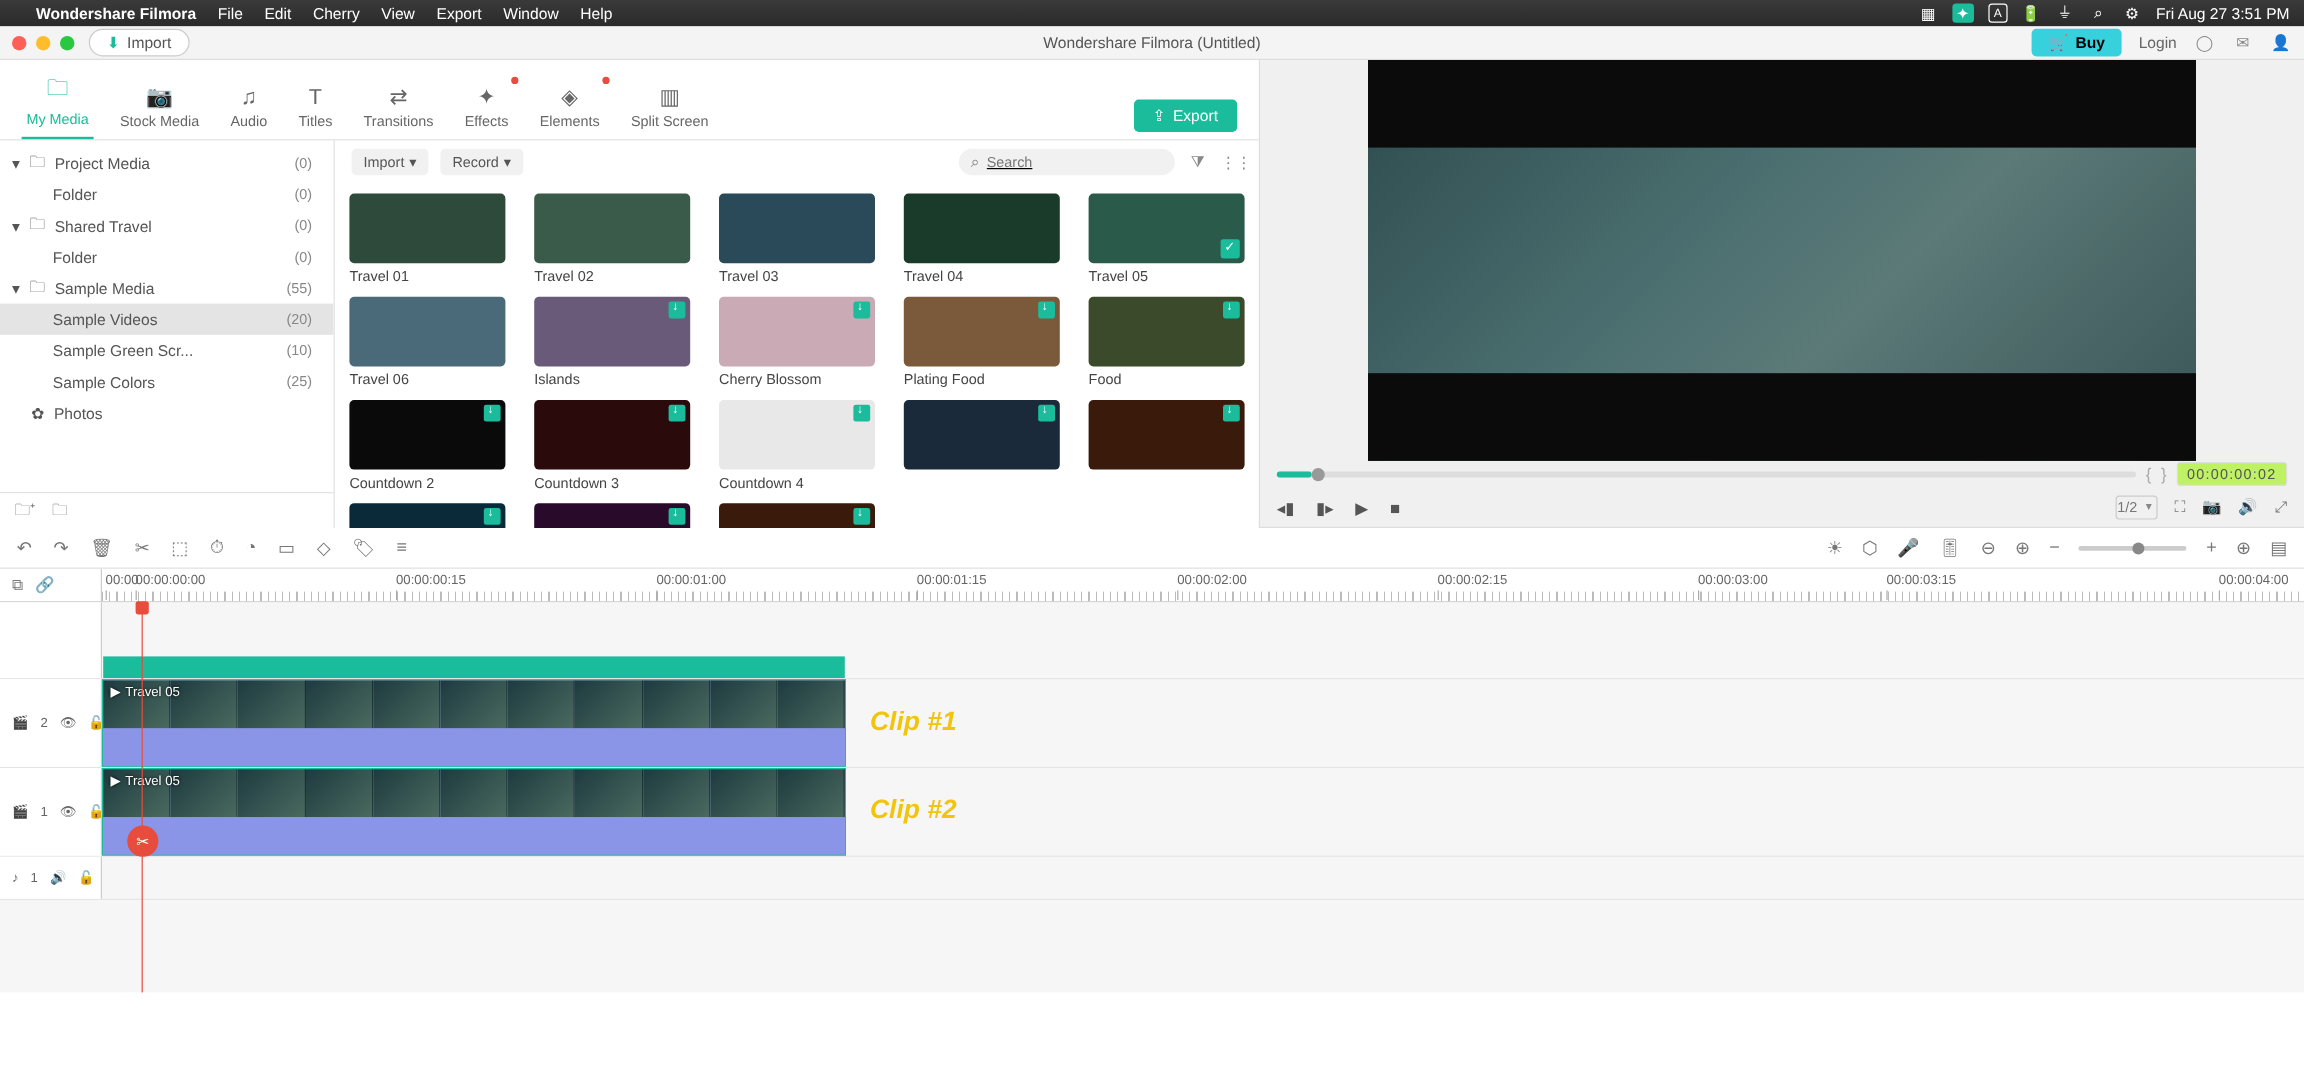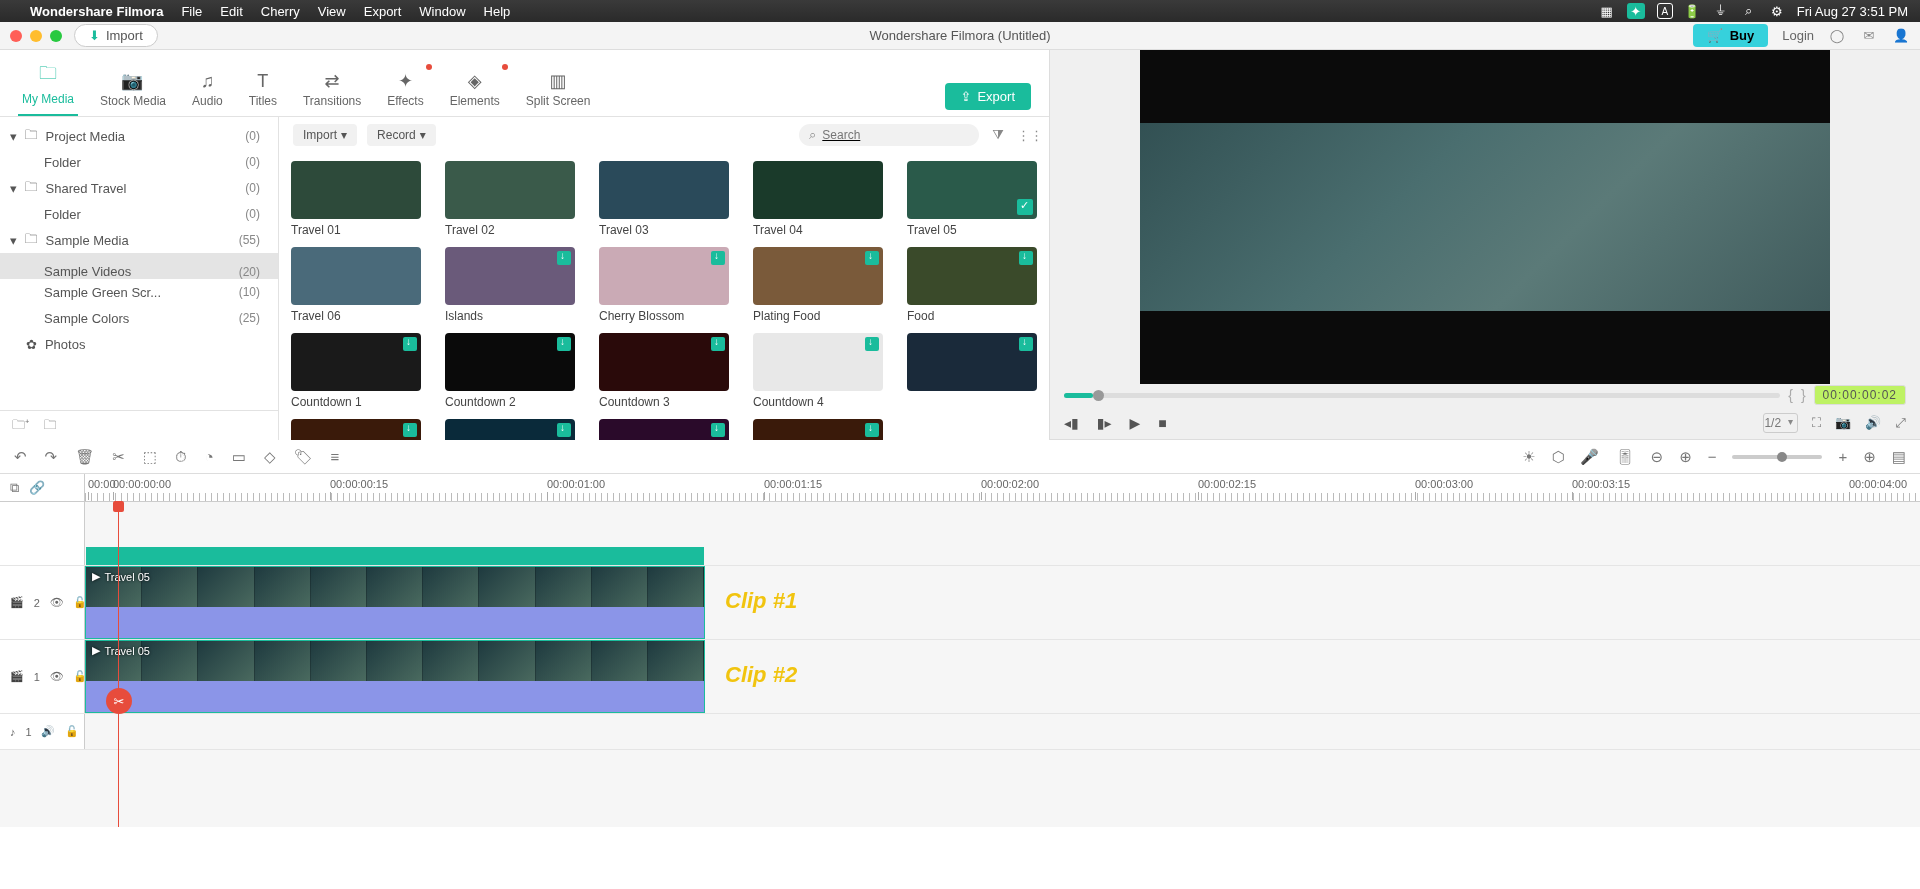--- a/index.html
+++ b/index.html
@@ -38,21 +38,21 @@
 .export-btn { margin-left:auto; background:#1abc9c; color:#fff; padding:6px 16px; border-radius:4px; display:flex; gap:6px; align-items:center; font-size:13px; margin-bottom:6px; }
 .badge { position:relative; }
 .badge::after { content:''; position:absolute; top:-2px; right:-4px; width:6px; height:6px; background:#e74c3c; border-radius:50%; }
 
 
 .media-body { display:flex; flex:1; overflow:hidden; }
 .sidebar { width:290px; border-right:1px solid #e2e2e2; padding-top:6px; color:#555; font-size:13px; overflow:hidden; position:relative; }
 .tree-row { display:flex; align-items:center; height:26px; padding-left:10px; gap:8px; }
 .tree-row.indent1 { padding-left:44px; }
 .tree-row .cnt { margin-left:auto; margin-right:18px; color:#888; font-size:12px; }
-.tree-row.selected { background:#e4e4e4;align-items:flex-end; }
+.tree-row.selected { background:#e4e4e4; }
 .sb-bottom { position:absolute; bottom:0; left:0; right:0; height:30px; border-top:1px solid #e2e2e2; display:flex; align-items:center; gap:14px; padding-left:12px; color:#777; }
 .collapse-handle { position:absolute; right:-9px; top:50%; width:9px; height:40px; background:#ddd; display:flex; align-items:center; justify-content:center; font-size:9px; color:#666; }
 
 .browser { flex:1; display:flex; flex-direction:column; position:relative; }
 .browser-toolbar { height:36px; display:flex; align-items:center; gap:10px; padding:0 14px; }
 .dd { padding:4px 10px; background:#f1f1f1; border-radius:4px; font-size:12px; color:#555; display:flex; gap:4px; align-items:center; }
 .spacer{flex:1;}
 .search { display:flex; align-items:center; gap:6px; background:#f1f1f1; border-radius:14px; padding:3px 10px; width:180px; color:#888; }
 .search input { border:none; background:transparent; outline:none; width:100%; font-size:12px;text-decoration:underline; }
 .tb-icon { color:#888; width:18px; text-align:center; }
@@ -321,26 +321,20 @@
               <div class="img" style="background:#7a5a3a">
                 <span class="dl-badge"></span>
               </div>
               <div class="lbl">Plating Food</div>
             </div>
             <div class="thumb">
               <div class="img" style="background:#3a4a2a">
                 <span class="dl-badge"></span>
               </div>
               <div class="lbl">Food</div>
-            </div>
-            <div class="thumb">
-              <div class="img" style="background:#1a1a1a">
-                <span class="dl-badge"></span>
-              </div>
-              <div class="lbl">Countdown 1</div>
             </div>
             <div class="thumb">
               <div class="img" style="background:#0a0a0a">
                 <span class="dl-badge"></span>
               </div>
               <div class="lbl">Countdown 2</div>
             </div>
             <div class="thumb">
               <div class="img" style="background:#2a0a0a">
                 <span class="dl-badge"></span>

